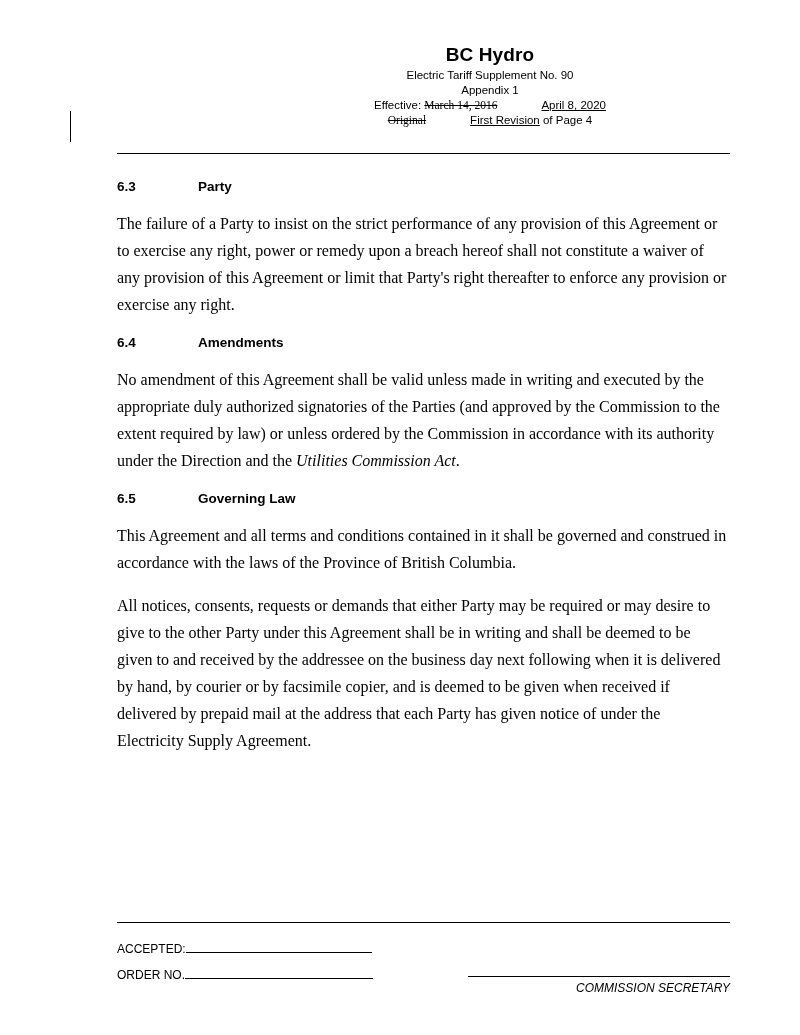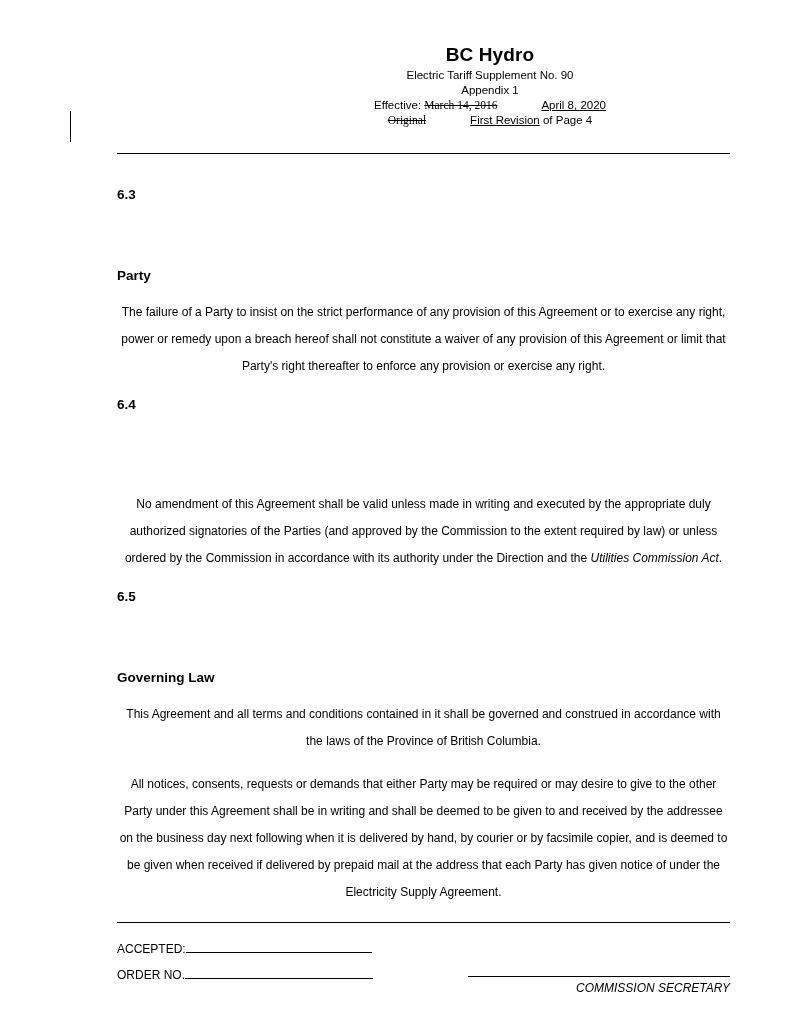--- a/index.html
+++ b/index.html
@@ -83,35 +83,35 @@
   }
   .clause-head {
     display: flex;
     font-size: 13.5px;
     font-weight: bold;
     line-height: 18px;
     margin-top: 22px;
     margin-bottom: 14px;
   }
   .clause-head:first-child {
-    margin-top: 16px;
-    flex-direction: column;
+    margin-top: 8px;
   }
   .clause-num {
     width: 81px;
     flex: 0 0 81px;
   }
   .clause-title {
     flex: 1;
   }
   .para {
-    font-size: 12px;
+    font-size: 16px;
     line-height: 27px;
-    text-align: center;
+    text-align: left;
     margin: 0 0 16px 0;
+    font-family: Liberation Serif, serif;
   }
   .para em {
     font-style: italic;
   }
 
   
   .rule-bottom {
     position: absolute;
     left: 117px;
     top: 922px;
@@ -188,20 +188,21 @@
       <div class="clause-head">
         <span class="clause-num">6.3</span>
         <span class="clause-title">Party</span>
       </div>
       <p class="para">The failure of a Party to insist on the strict performance of any provision of this Agreement or to exercise any right, power or remedy upon a breach hereof shall not constitute a waiver of any provision of this Agreement or limit that Party's right thereafter to enforce any provision or exercise any right.</p>
     </div>
 
     <div class="clause">
       <div class="clause-head">
         <span class="clause-num">6.4</span>
+        <span class="clause-title">Amendments</span>
       </div>
       <p class="para"><span>No amendment of this Agreement shall be valid unless made in writing and executed by the appropriate duly authorized signatories of the Parties (and approved by the Commission to the extent required by law) or unless ordered by the Commission in accordance with its authority under the Direction and the </span><em>Utilities Commission Act</em><span>.</span></p>
     </div>
 
     <div class="clause">
       <div class="clause-head">
         <span class="clause-num">6.5</span>
         <span class="clause-title">Governing Law</span>
       </div>
       <p class="para">This Agreement and all terms and conditions contained in it shall be governed and construed in accordance with the laws of the Province of British Columbia.</p>

